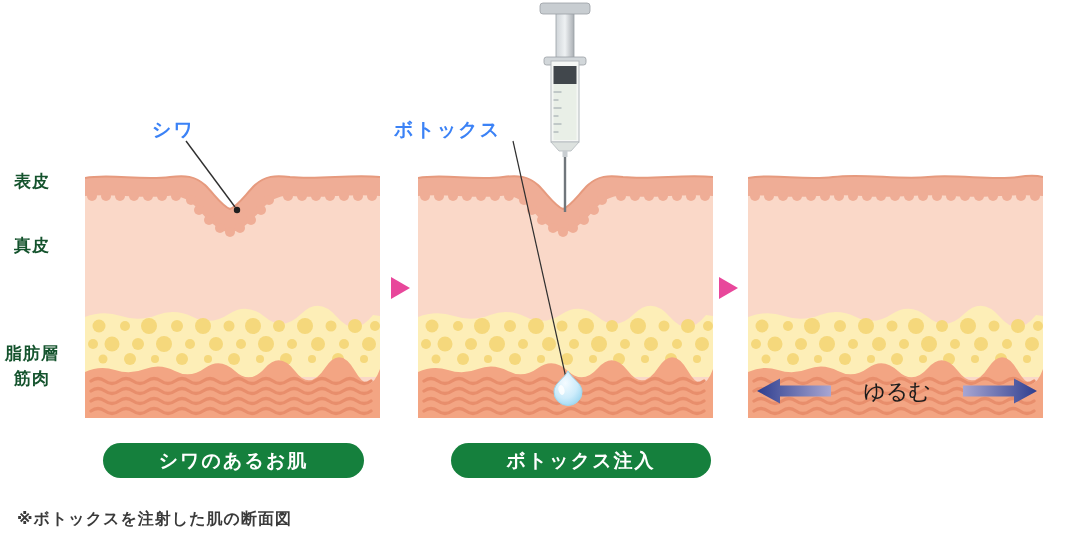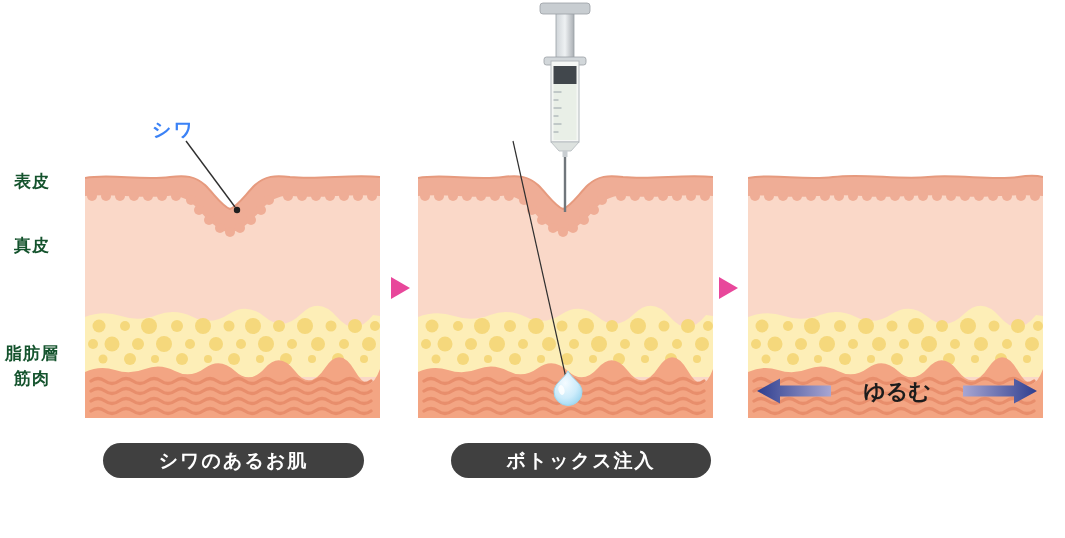--- a/index.html
+++ b/index.html
@@ -5,27 +5,27 @@
   body{margin:0;background:#fff}
   .stage{position:relative;width:1065px;height:538px;background:#ffffff;
          font-family:"DejaVu Sans",sans-serif;overflow:hidden}
   .panel{position:absolute;top:145px;width:295px;height:273px;z-index:1}
   .overlay{position:absolute;left:0;top:0;z-index:3;pointer-events:none}
   .layer-label{position:absolute;left:2px;width:60px;text-align:center;
                font-size:17px;font-weight:bold;color:#14532d;letter-spacing:1px;z-index:4}
   .annot{position:absolute;font-size:19px;font-weight:bold;color:#3b82f6;
          letter-spacing:2px;z-index:4}
   .caption{position:absolute;top:443px;height:35px;line-height:35px;border-radius:18px;
-           background:#404040;color:#fff;text-align:center;font-size:19px;
+           background:#15803d;color:#fff;text-align:center;font-size:19px;
            font-weight:bold;letter-spacing:2px;z-index:2}
   .flow-arrow{position:absolute;top:277px;width:0;height:0;
               border-left:19px solid #e8479b;border-top:11px solid transparent;
               border-bottom:11px solid transparent;z-index:2}
   .relax-label{position:absolute;left:847px;top:377px;width:100px;text-align:center;
-               font-size:22px;font-weight:bold;color:#1c1c1c;z-index:4}
+               font-size:22px;font-weight:normal;color:#1c1c1c;z-index:4}
   .footnote{position:absolute;left:17px;top:509px;font-size:16px;font-weight:bold;
             color:#3a3a3a;letter-spacing:1px;z-index:4}
   .defs-svg{position:absolute;width:0;height:0}
 </style>
 </head>
 <body>
 
 <div class="stage">
 
   <svg class="defs-svg" aria-hidden="true">
@@ -155,28 +155,30 @@
   <svg class="panel" style="left:748px" viewBox="0 0 295 273">
       <use href="#skin-smooth"></use>
     </svg>
 
   <div class="layer-label" style="top:170px">表皮</div>
   <div class="layer-label" style="top:234px">真皮</div>
   <div class="layer-label" style="top:342px">脂肪層</div>
   <div class="layer-label" style="top:367px">筋肉</div>
 
   <div class="annot" style="left:152px;top:117px">シワ</div>
+  <div class="annot" style="left:394px;top:117px">ボトックス</div>
   <div class="relax-label">ゆるむ</div>
 
   <div class="flow-arrow" style="left:391px"></div>
   <div class="flow-arrow" style="left:719px"></div>
 
   <div class="caption" style="left:103px;width:261px">シワのあるお肌</div>
   <div class="caption" style="left:451px;width:260px">ボトックス注入</div>
 
+  <div class="footnote">※ボトックスを注射した肌の断面図</div>
 
   <svg class="overlay" width="1065" height="538" viewBox="0 0 1065 538">
     <defs>
       <linearGradient id="rodGrad" x1="0" y1="0" x2="1" y2="0">
         <stop offset="0" stop-color="#cfd4d8"></stop>
           <stop offset="0.5" stop-color="#eef1f3"></stop>
           <stop offset="1" stop-color="#a9aeb3"></stop>
       </linearGradient>
       <radialGradient id="dropGrad" cx="0.4" cy="0.35" r="0.8">
         <stop offset="0" stop-color="#f4fbff"></stop>

